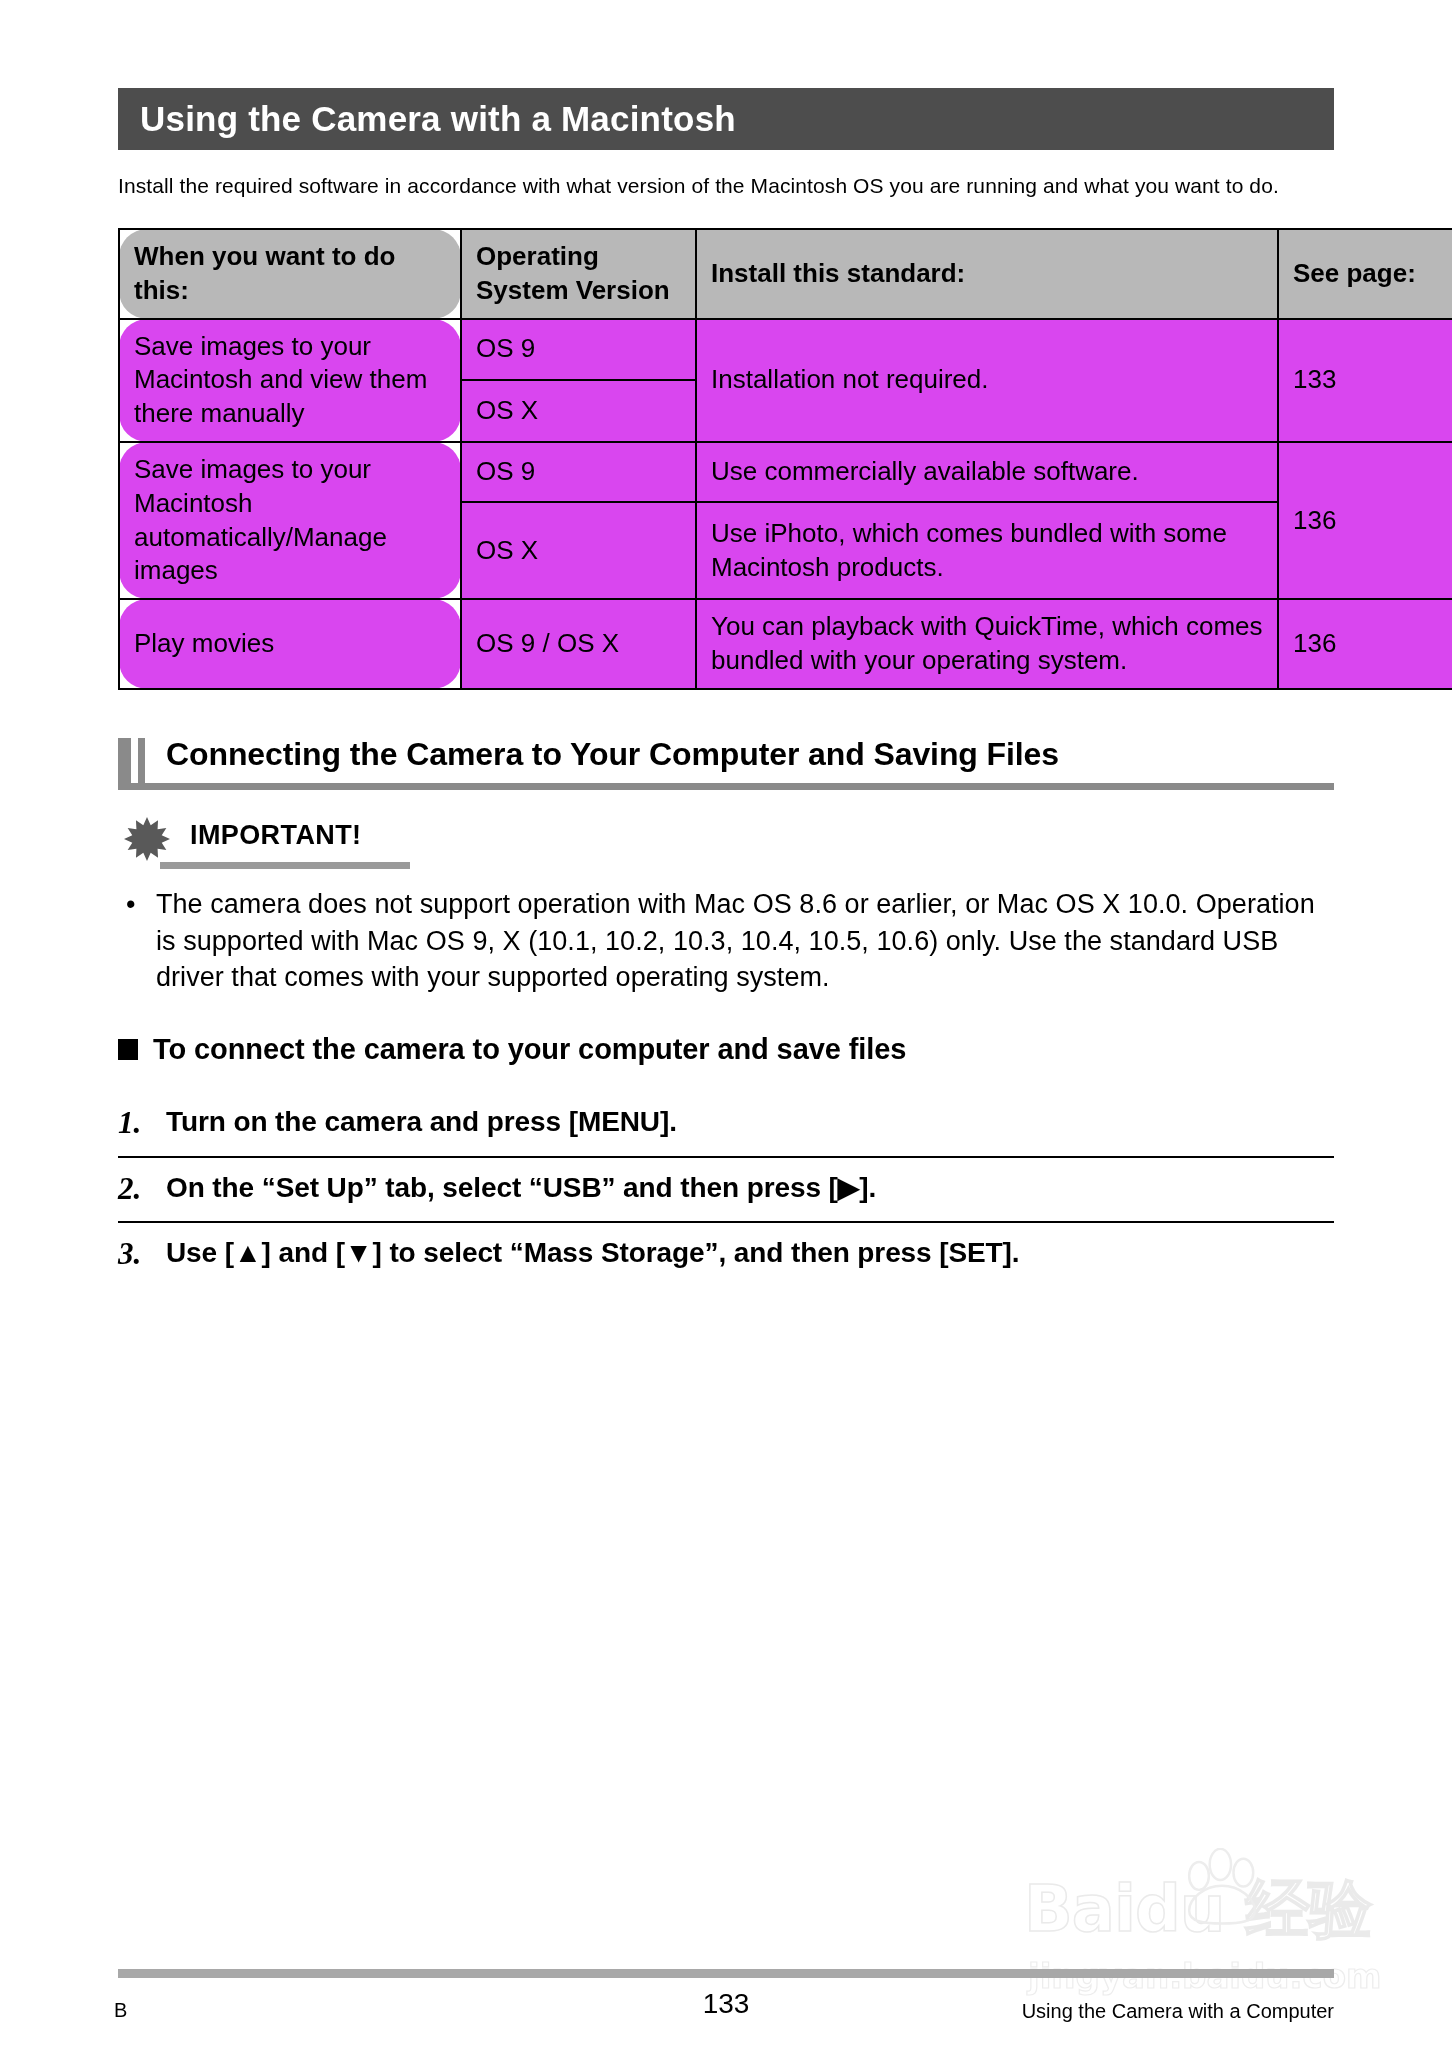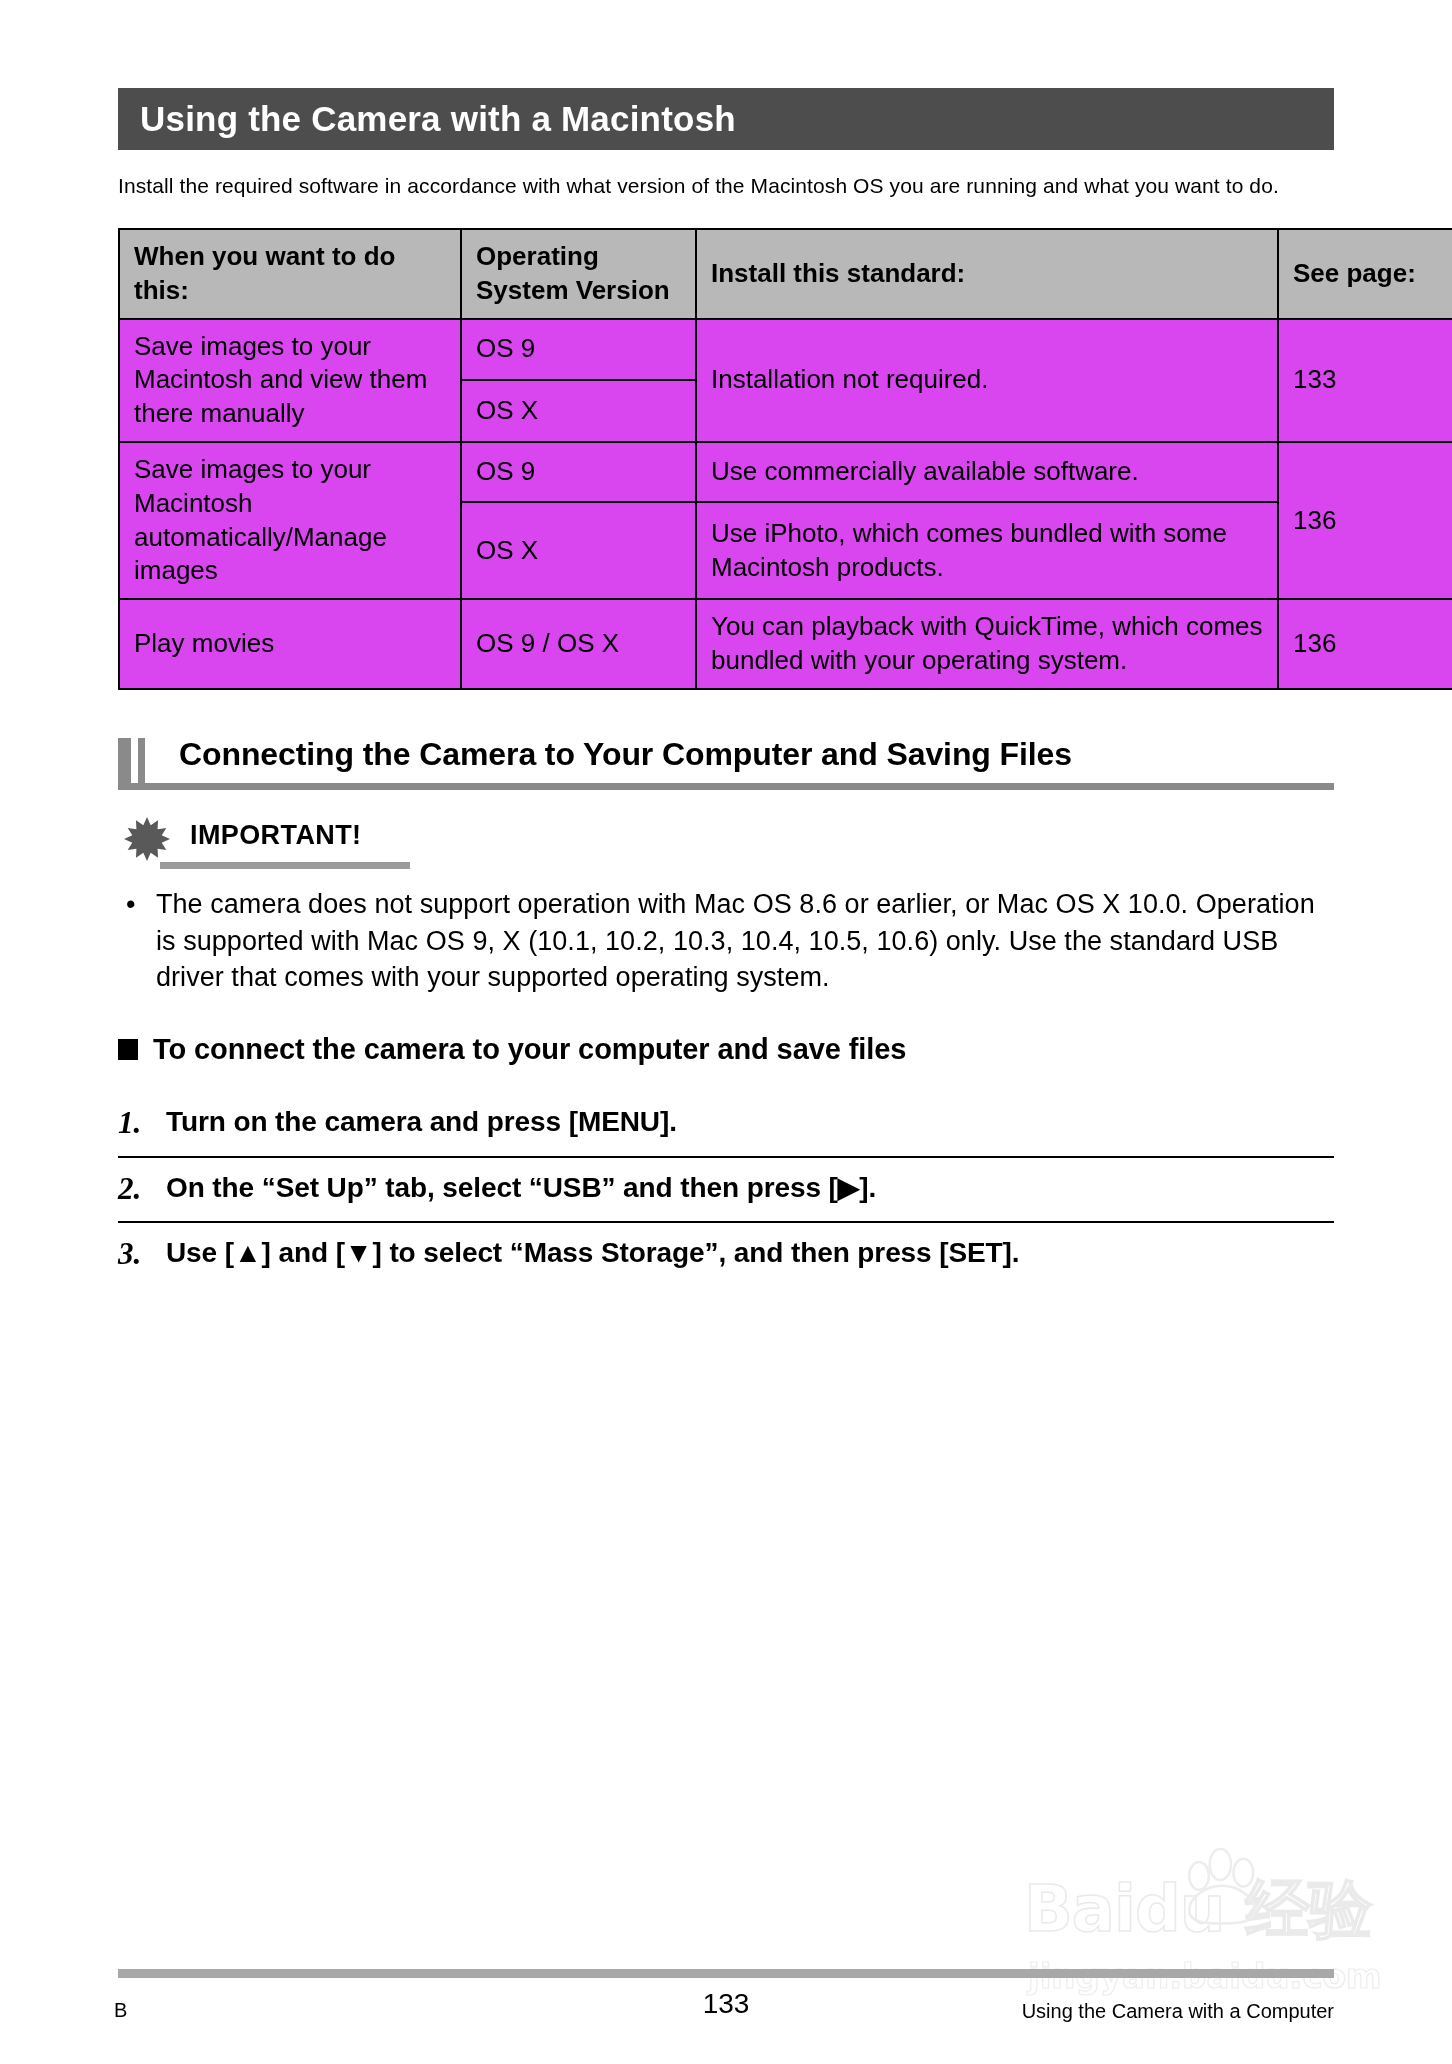--- a/index.html
+++ b/index.html
@@ -67,32 +67,32 @@
     vertical-align: middle;
     text-align: left;
     font-weight: normal;
     background: #d946ef;
   }
   table.os-table th {
     background: #b8b8b8;
     font-weight: bold;
     vertical-align: middle;
   }
-  .col-when  { width: 312px; }
+  .col-when  { width: 312px; border-radius: 28px; }
   .col-os    { width: 205px; }
   .col-inst  { width: 552px; }
   .col-page  { width: 147px; }
   th.col-page, td.col-page { text-align: center; }
   .hdr-pad { padding-top: 18px; padding-bottom: 18px; }
 
   
   .section-head {
     position: relative;
     margin-top: 46px;
-    padding-left: 61px;
+    padding-left: 48px;
     padding-bottom: 10px;
     border-bottom: 7px solid #8a8a8a;
   }
   .section-head .bar-outer {
     position: absolute;
     left: 0; top: 2px;
     width: 13px; height: 48px;
     background: #8a8a8a;
   }
   .section-head .bar-inner {

